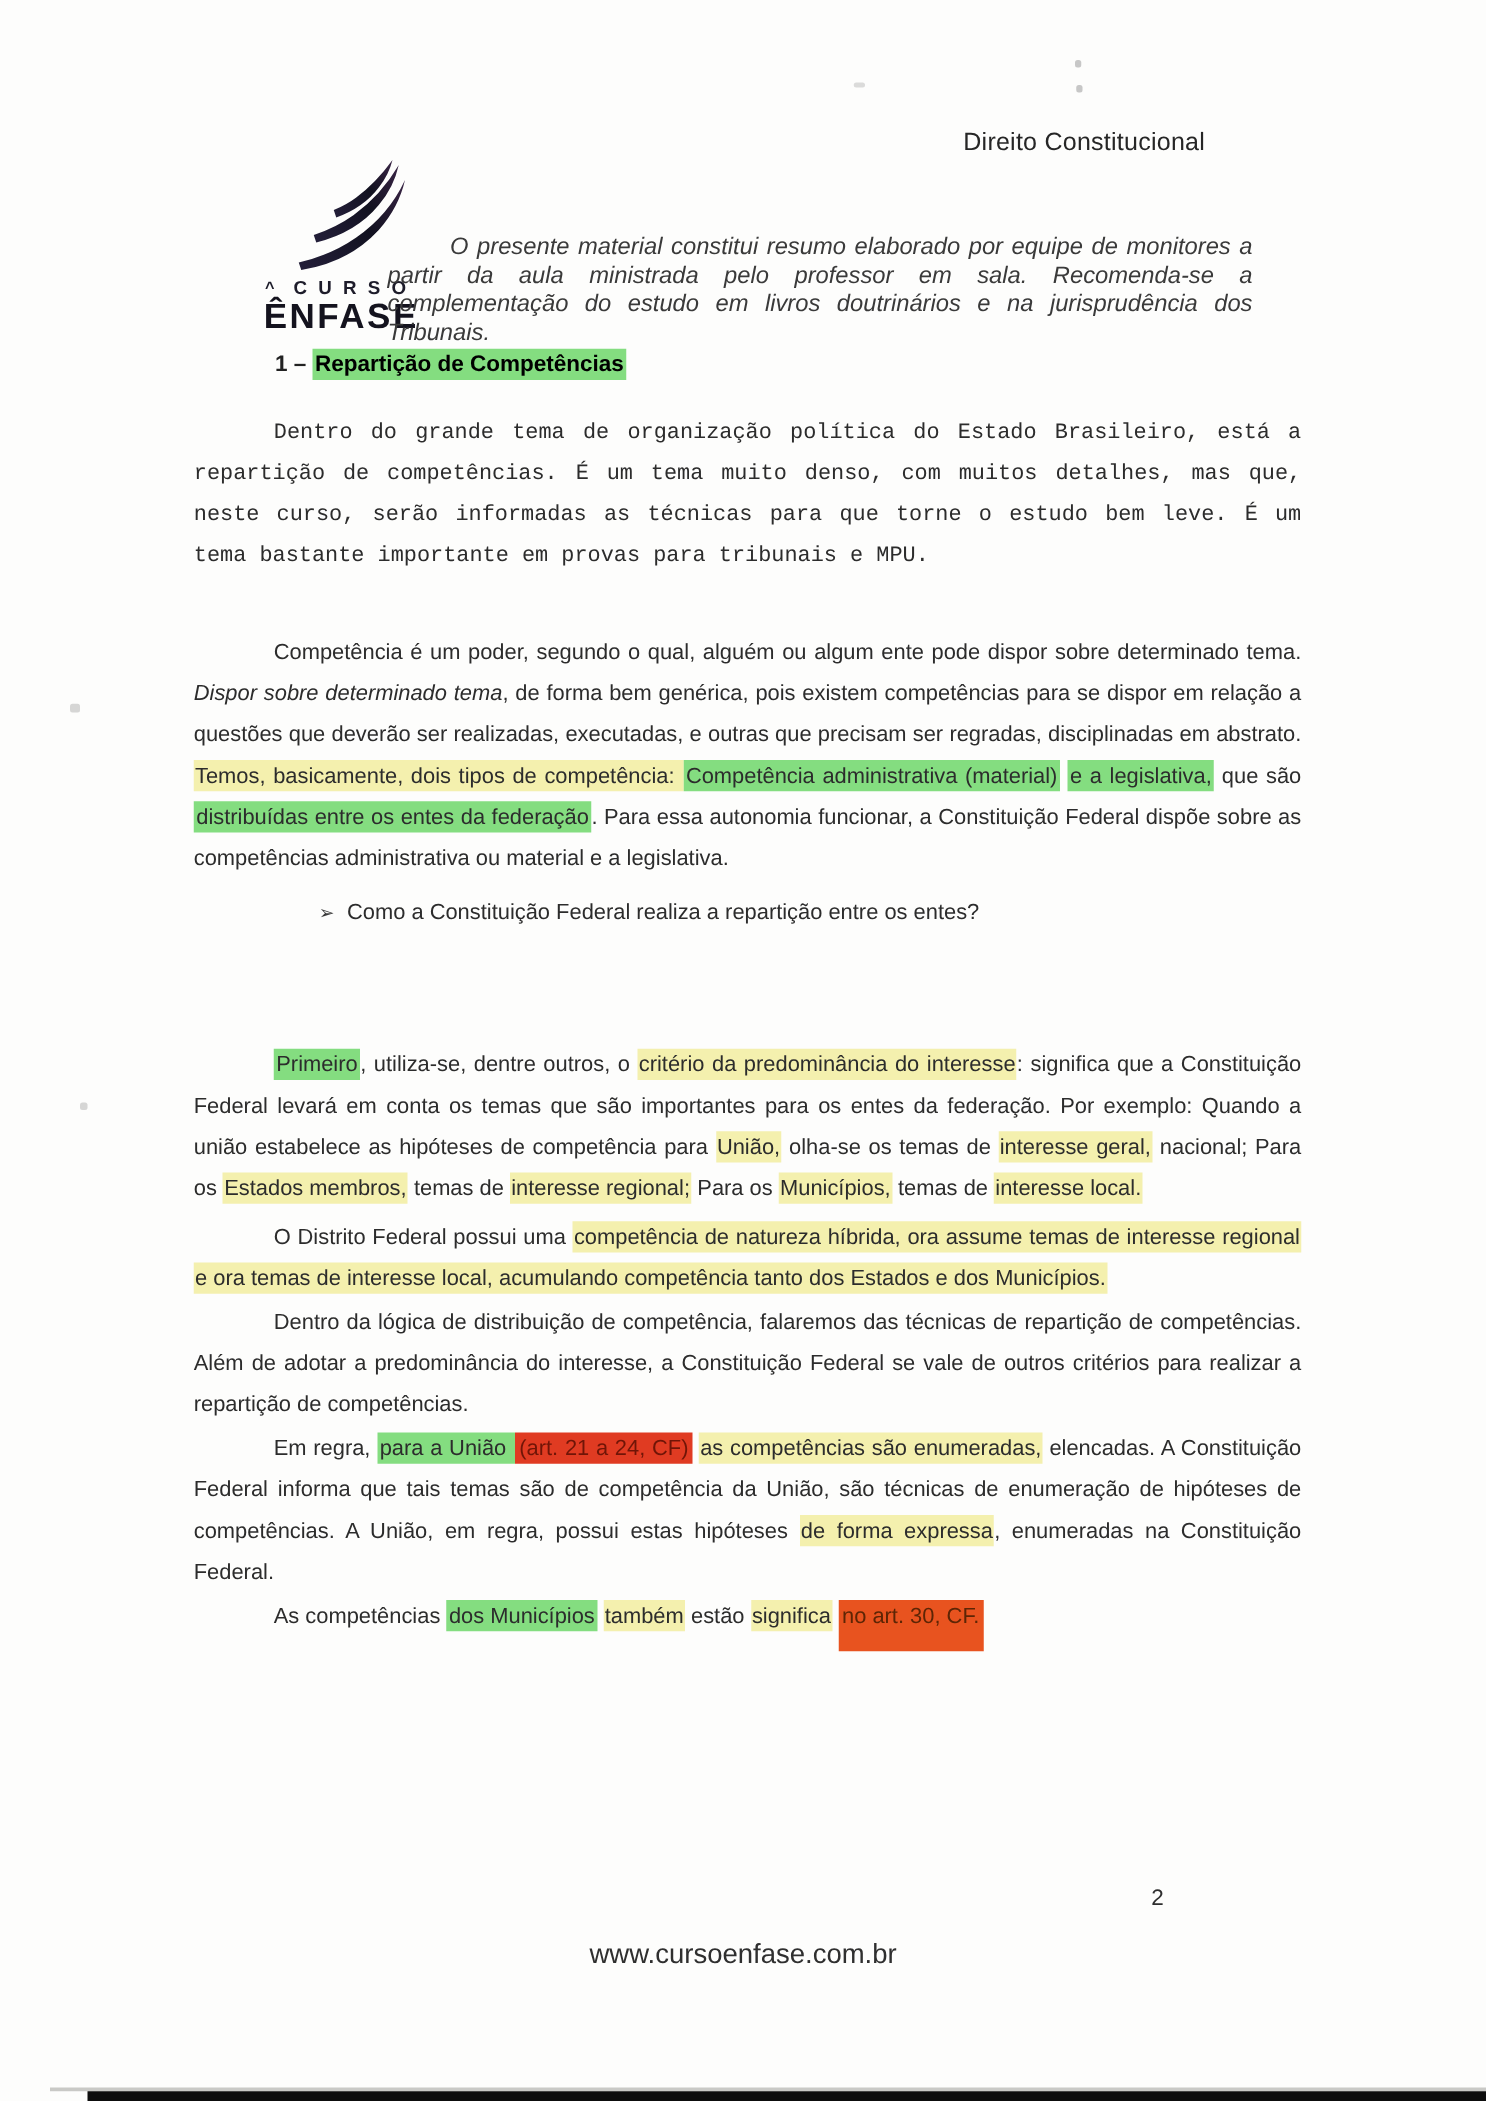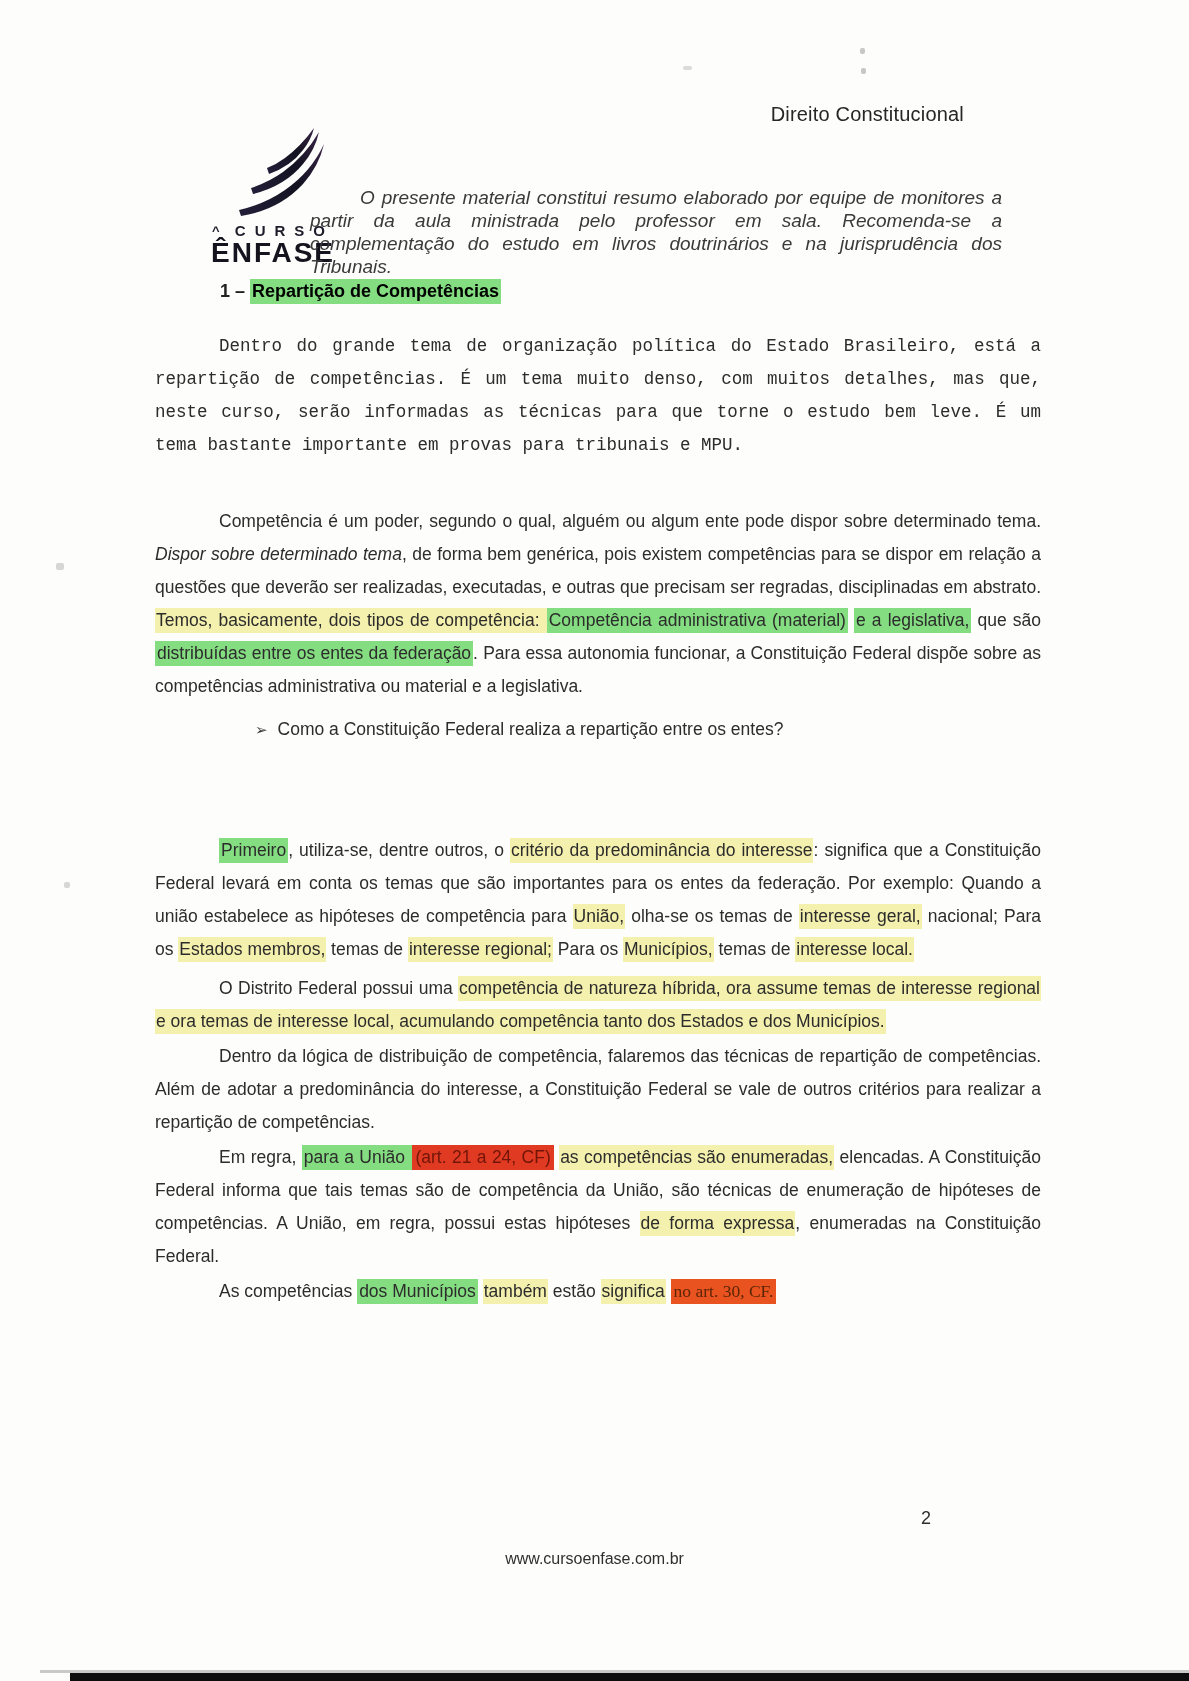--- a/index.html
+++ b/index.html
@@ -62,26 +62,26 @@
   .content .block:nth-child(7)  { margin-top: 2px;  }
   .content .block:nth-child(8)  { margin-top: 2px;  }
   .content .block:nth-child(9)  { margin-top: 2px;  }
   .content .block:nth-child(10) { margin-top: 36px; }
 
   
   .run { -webkit-box-decoration-break: clone; box-decoration-break: clone; }
   .run.h-yellow { background: #f4f0ae; padding: 2px 1px 3px; }
   .run.h-green  { background: #84dd80; padding: 2px 2px 3px; }
   .run.h-red    { background: #e03b22; color: #701507; padding: 2px 3px 3px; }
-  .run.h-orange { background: #e8531f; color: #5d2505; padding: 2px 3px 3px; font-family: Liberation Serif, serif; }
+  .run.h-orange { background: #e8531f; color: #5d2505; padding: 2px 3px 19px; }
   .run.h-italic { font-style: italic; }
 
   
   .page-number { position: absolute; top: 1508px; right: 258px; font-size: 18px; color: #2e2e2e; }
-  .site-url { position: absolute; top: 1550px; left: 0; width: 1189px; text-align: center; font-size: 16px; color: #2f2f2f; }
+  .site-url { position: absolute; top: 1550px; left: 0; width: 1189px; text-align: center; font-size: 22px; color: #2f2f2f; }
 
   .scan-line { position: absolute; left: 40px; right: 0; bottom: 8px; height: 3px; background: #c9c9c6; }
   .scan-bar  { position: absolute; left: 70px; right: 0; bottom: 0; height: 8px; background: #0d0d0d; }
 
   
   .speck { position: absolute; background: #9a9a9a; opacity: .55; border-radius: 2px; }
   .speck.s1 { left: 860px; top: 48px;  width: 5px; height: 6px; }
   .speck.s2 { left: 861px; top: 68px;  width: 5px; height: 6px; }
   .speck.s3 { left: 683px; top: 66px;  width: 9px; height: 4px; opacity: .35; }
   .speck.s4 { left: 56px;  top: 563px; width: 8px; height: 7px; opacity: .4; }

